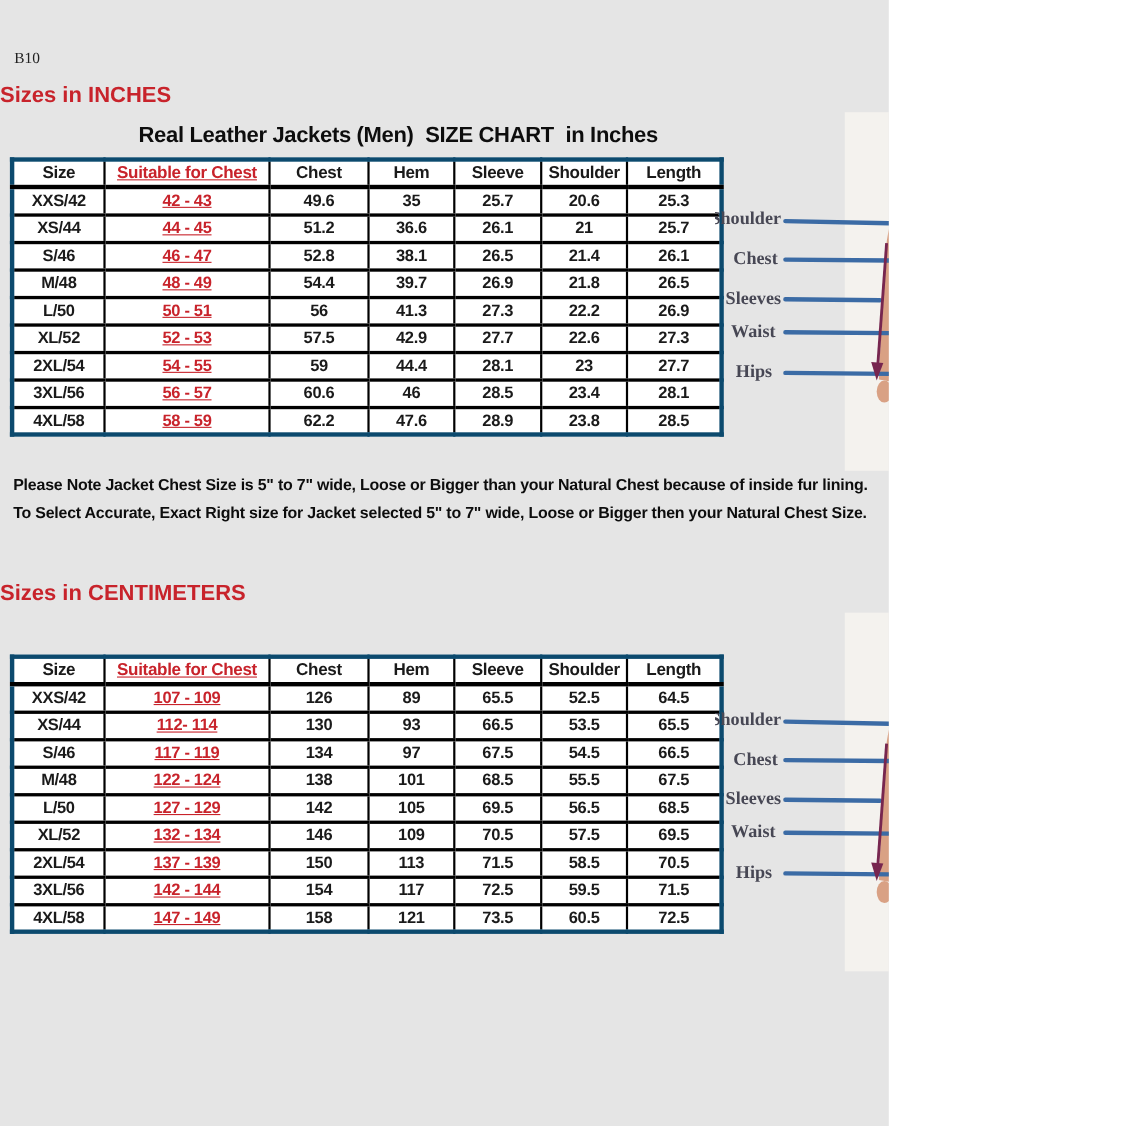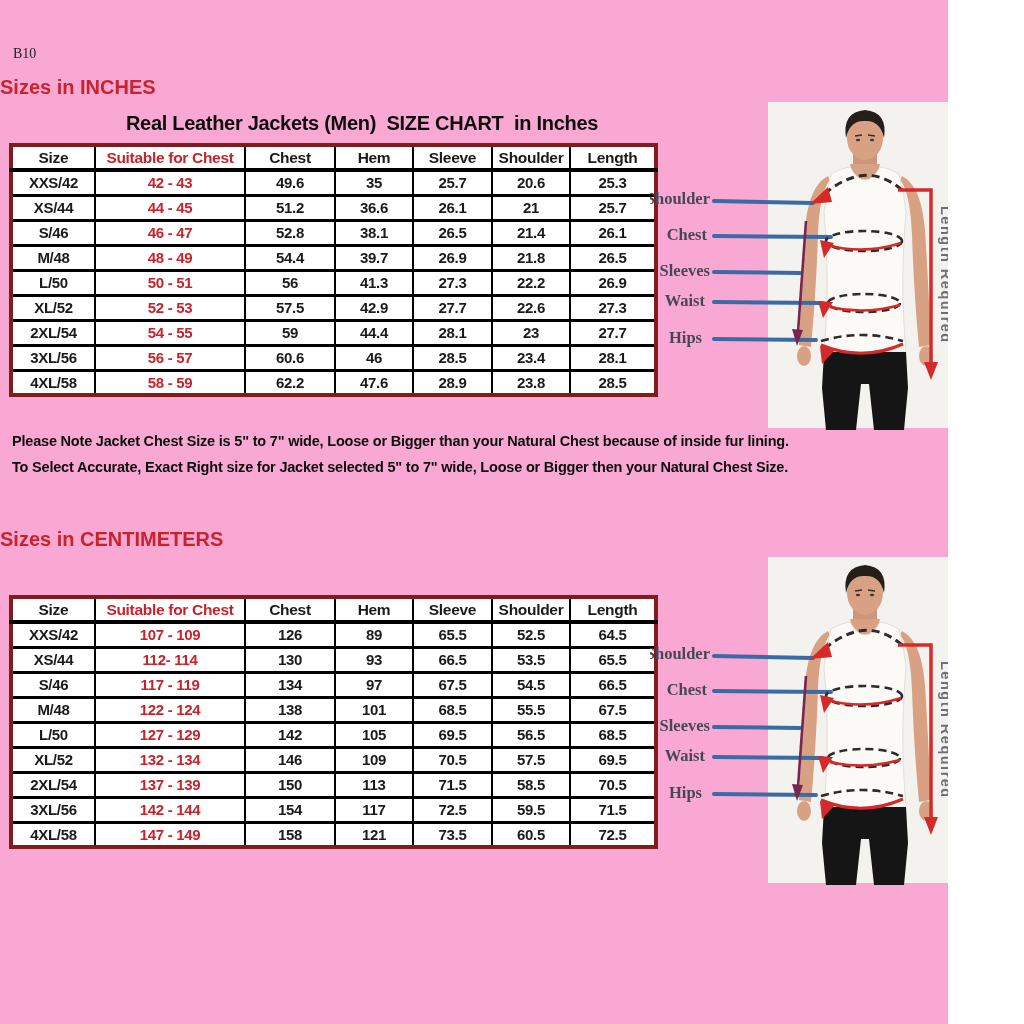--- a/index.html
+++ b/index.html
@@ -4,46 +4,46 @@
 <style>
   :root{
     --accent-red:#c8232b;
     --line-blue:#3b6ba5;
     --label-gray:#474754;
     --arrow-red:#d42a2a;
   }
   *{box-sizing:border-box;}
   html,body{margin:0;padding:0;background:#fff;}
   .page{
-    position:relative;width:948px;height:1024px;background:#f9a8d4;
+    position:relative;width:808px;height:1024px;background:#e5e5e5;
     font-family:"Liberation Sans",sans-serif;color:#111;overflow:hidden;
   }
   .page-label{
     position:absolute;left:13px;top:46px;font-size:14px;color:#222;
     font-family:"Liberation Serif",serif;
   }
   .section-heading{
     position:absolute;left:0;width:660px;text-align:left;
     color:var(--accent-red);font-weight:bold;font-size:20px;white-space:pre;
   }
   .section-title{
     position:absolute;left:0;width:660px;text-align:center;
     color:#0d0d0d;font-weight:bold;font-size:20px;white-space:pre;letter-spacing:-0.3px;margin-left:32px;
   }
   table.size-table{
     position:absolute;left:9px;border-collapse:collapse;table-layout:fixed;
-    width:647px;border:4px solid #7f1d1d;background:#fff;
+    width:647px;border:4px solid #0c4a6e;background:#fff;
   }
   table.size-table th,table.size-table td{
     border:2px solid #000;border-top-width:3px;border-bottom-width:3px;
     text-align:center;vertical-align:middle;font-weight:bold;
     height:25px;padding:0;font-size:15px;letter-spacing:-0.3px;color:#1a1a1a;
   }
   table.size-table thead th{font-size:15.5px;border-bottom-width:4px;}
-  table.size-table .red{color:var(--accent-red);}
+  table.size-table .red{color:var(--accent-red);text-decoration:underline;}
   .notes{position:absolute;left:12px;width:1000px;}
   .note-line{
     font-weight:bold;font-size:14.5px;letter-spacing:-0.2px;color:#0d0d0d;
     white-space:nowrap;line-height:26px;
   }
   .figure-slot{position:absolute;left:650px;width:374px;height:330px;}
   .figure-slot svg{display:block;}
 </style>
 </head>
 <body>

